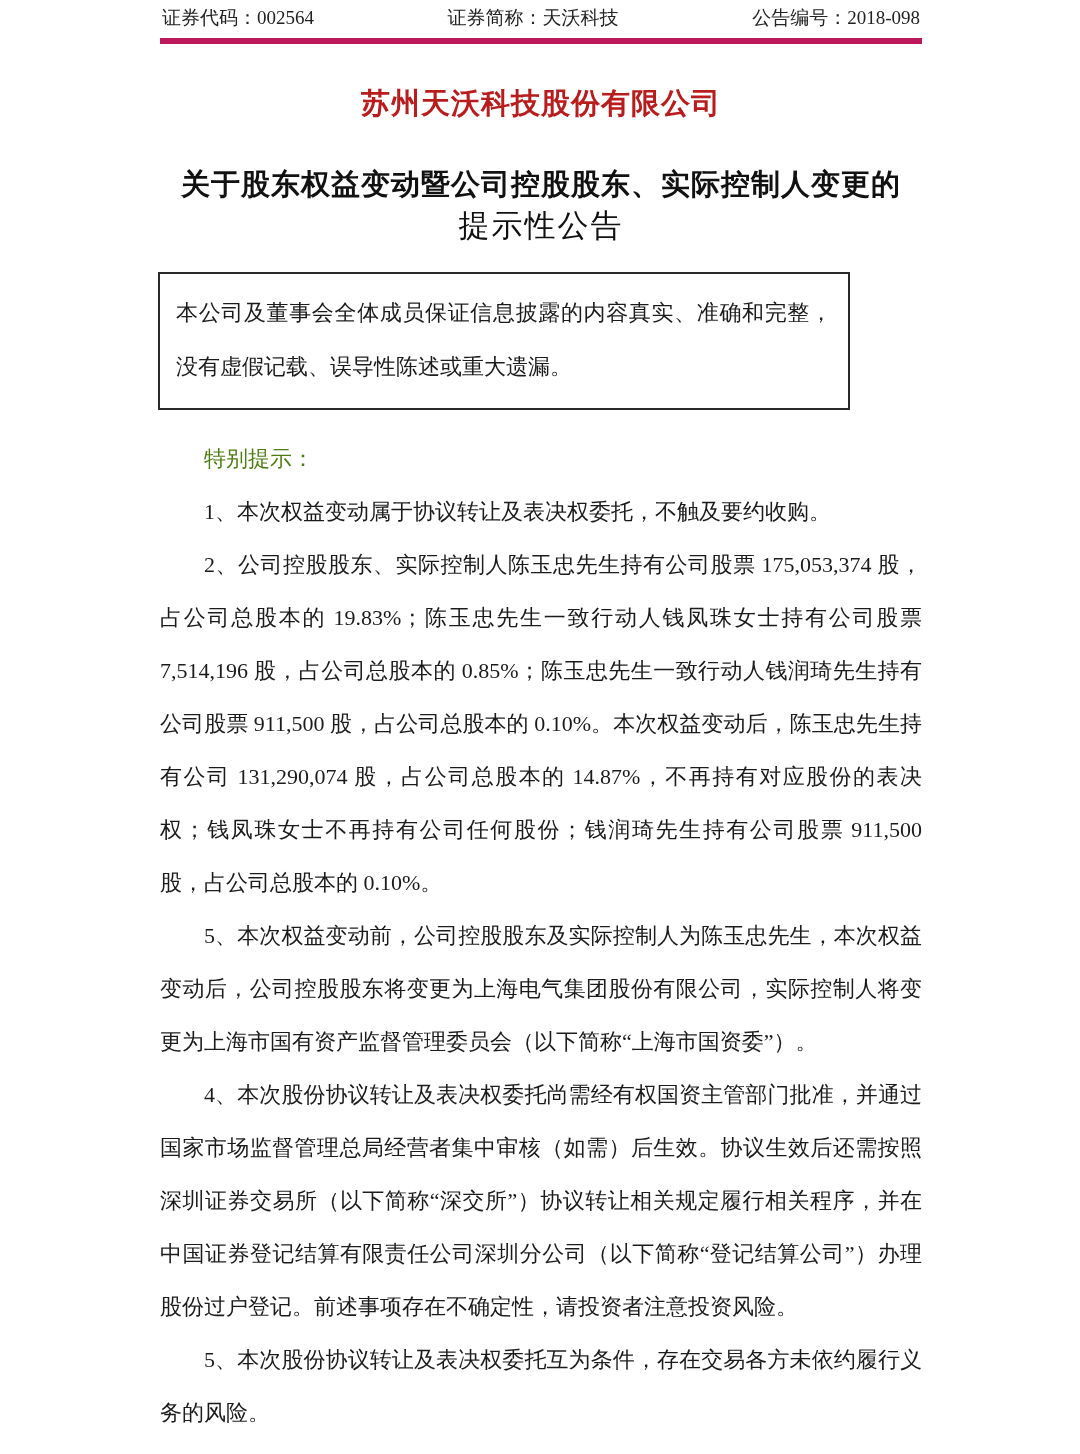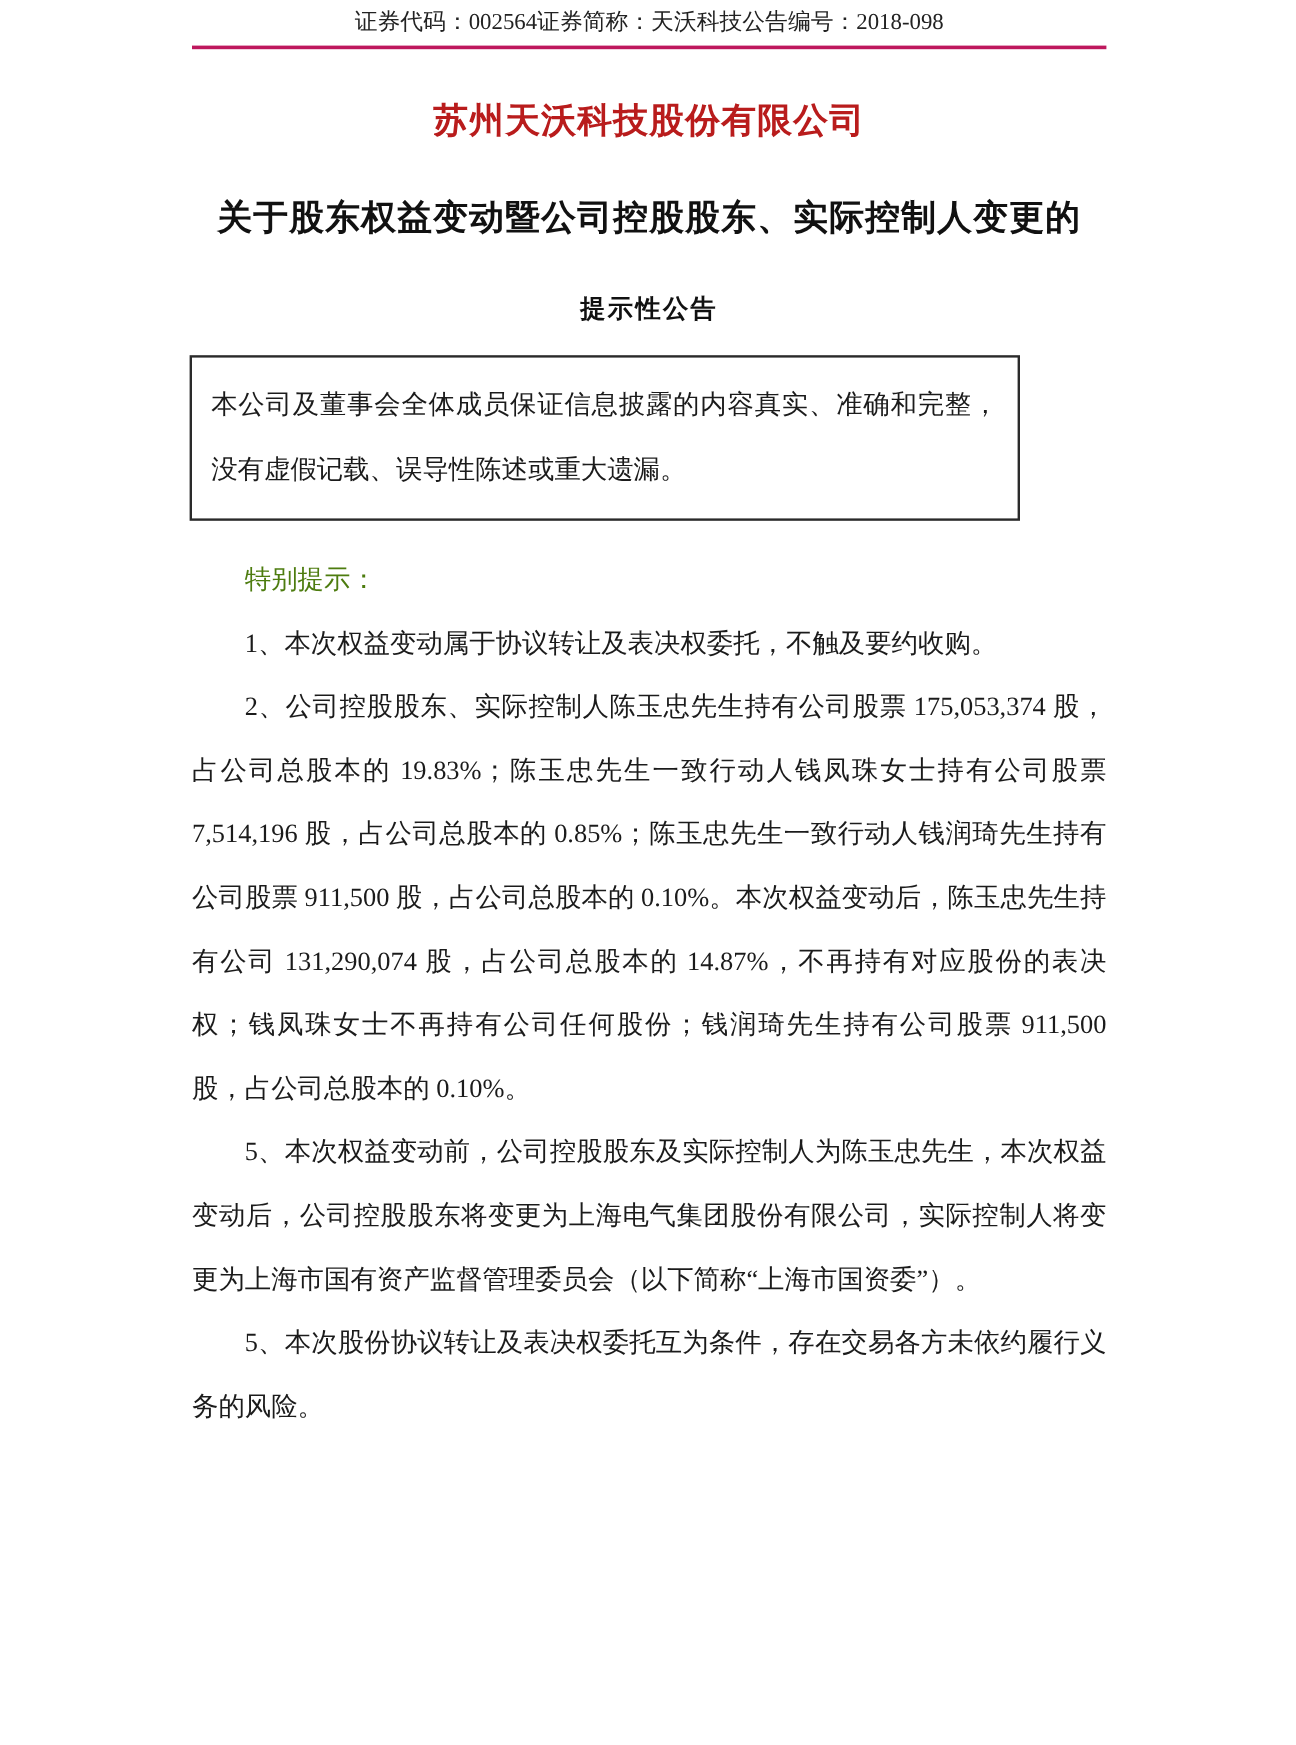--- a/index.html
+++ b/index.html
@@ -15,48 +15,47 @@
   .page {
     position: absolute;
     left: 160px;
     top: 0;
     width: 762px;
     height: 1454px;
   }
   
   .doc-header {
     display: flex;
-    justify-content: center;
+    justify-content: space-between;
     align-items: baseline;
     font-size: 19px;
     padding: 5px 2px 7px 2px;
-    border-bottom: 3px solid #be185d;
+    border-bottom: 6px solid #be185d;
     color: #222222;
   }
   
   .title-block { text-align: center; }
   .doc-title {
     font-size: 29px;
     font-weight: bold;
     margin-top: 40px;
     letter-spacing: 1px;
     color: #b91c1c;
   }
   .doc-subtitle {
     font-size: 29px;
     font-weight: bold;
     margin-top: 41px;
     letter-spacing: 1px;
     color: #111111;
     text-align: center;
   }
   .doc-subtitle2 {
-    font-size: 21px;
-    font-weight: bold;
-    margin-top: 41px;
+    font-size: 31px;
+    font-weight: normal;
     letter-spacing: 2px;
     color: #111111;
   }
   
   .disclaimer-box {
     margin-top: 25px;
     margin-left: -2px;
     width: 692px;
     border: 2px solid #2a2a2a;
     padding: 12px 16px 14px 16px;
@@ -101,17 +100,18 @@
 
   <div class="disclaimer-box">
     <span>本公司及董事会全体成员保证信息披露的内容真实、准确和完整，没有虚假记载、误导性陈述或重大遗漏。</span>
   </div>
 
   <div class="body-block">
     <div class="special-heading">特别提示：</div>
     <p class="para">1、本次权益变动属于协议转让及表决权委托，不触及要约收购。</p>
     <p class="para">2、公司控股股东、实际控制人陈玉忠先生持有公司股票 175,053,374 股，占公司总股本的 19.83%；陈玉忠先生一致行动人钱凤珠女士持有公司股票 7,514,196 股，占公司总股本的 0.85%；陈玉忠先生一致行动人钱润琦先生持有公司股票 911,500 股，占公司总股本的 0.10%。本次权益变动后，陈玉忠先生持有公司 131,290,074 股，占公司总股本的 14.87%，不再持有对应股份的表决权；钱凤珠女士不再持有公司任何股份；钱润琦先生持有公司股票 911,500 股，占公司总股本的 0.10%。</p>
     <p class="para">5、本次权益变动前，公司控股股东及实际控制人为陈玉忠先生，本次权益变动后，公司控股股东将变更为上海电气集团股份有限公司，实际控制人将变更为上海市国有资产监督管理委员会（以下简称“上海市国资委”）。</p>
+    <p class="para">4、本次股份协议转让及表决权委托尚需经有权国资主管部门批准，并通过国家市场监督管理总局经营者集中审核（如需）后生效。协议生效后还需按照深圳证券交易所（以下简称“深交所”）协议转让相关规定履行相关程序，并在中国证券登记结算有限责任公司深圳分公司（以下简称“登记结算公司”）办理股份过户登记。前述事项存在不确定性，请投资者注意投资风险。</p>
     <p class="para">5、本次股份协议转让及表决权委托互为条件，存在交易各方未依约履行义务的风险。</p>
 
   </div>
 
 </div>
 
 </body></html>

